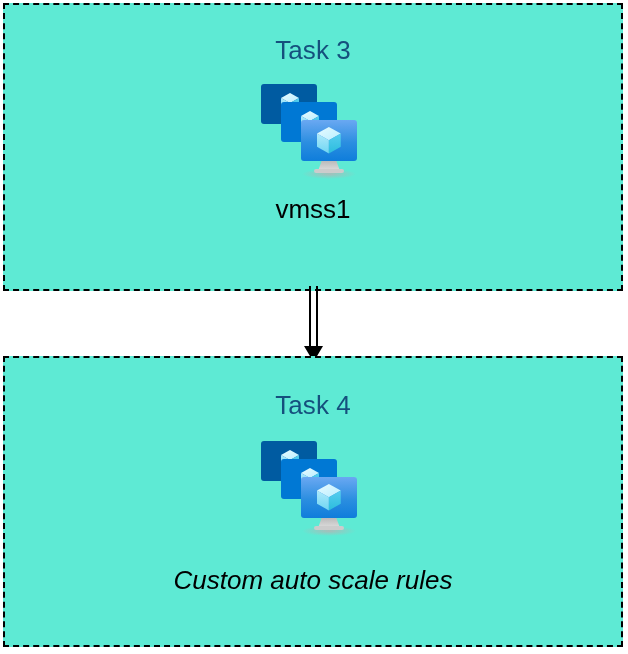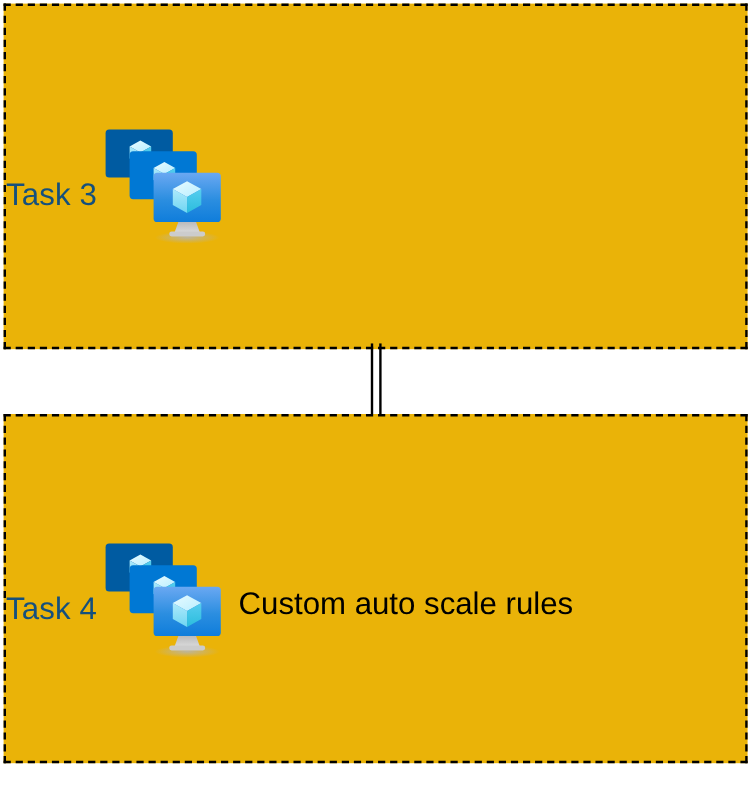--- a/index.html
+++ b/index.html
@@ -19,38 +19,38 @@
     position: absolute;
     left: 0;
     top: 0;
     width: 628px;
     height: 654px;
   }
 
   
   .task-box {
     position: absolute;
-    background: #eab308;
+    background: #5eead4;
     border: 2px dashed #000000;
     box-sizing: border-box;
     display: flex;
-    flex-direction: row;
+    flex-direction: column;
     align-items: center;
   }
 
   #box-task3 {
     left: 3px;
     top: 3px;
     width: 620px;
     height: 288px;
   }
 
   #box-task4 {
     left: 3px;
-    top: 345px;
+    top: 356px;
     width: 620px;
     height: 291px;
   }
 
   
   .task-title {
     color: #15507d;
     font-size: 26px;
     line-height: 30px;
     font-weight: 400;
@@ -73,21 +73,21 @@
   }
 
   
   .vmss-icon {
     display: block;
   }
   #box-task3 .vmss-icon { margin-top: 12px; }
   #box-task4 .vmss-icon { margin-top: 14px; }
 
   #box-task3 .caption-block { margin-top: 12px; }
-  #box-task4 .caption-block { margin-top: 26px; }
+  #box-task4 .caption-block { margin-top: 26px; font-style: italic; }
 
   
   #connector {
     position: absolute;
     left: 290px;
     top: 286px;
     width: 48px;
     height: 78px;
   }
 </style>
@@ -150,20 +150,21 @@
 
       <rect x="47" y="43" width="56" height="41" rx="3" fill="url(#frontScreen3)"></rect>
       <g transform="translate(63,50) scale(0.66)">
         <polygon points="18,0 36,10 18,20 0,10" fill="url(#cubeTop3)"></polygon>
         <polygon points="0,10 18,20 18,40 0,30" fill="url(#cubeLeft3)"></polygon>
         <polygon points="36,10 36,30 18,40 18,20" fill="url(#cubeRight3)"></polygon>
       </g>
     </svg>
 
     <div class="caption-block">
+      <div class="caption">vmss1</div>
     </div>
   </div>
 
   <svg id="connector" viewBox="0 0 48 78">
 
     <line x1="20" y1="0" x2="20" y2="62" stroke="#000000" stroke-width="2"></line>
     <line x1="27" y1="0" x2="27" y2="62" stroke="#000000" stroke-width="2"></line>
 
     <polygon points="14,60 33,60 23.5,76" fill="#000000"></polygon>
   </svg>

